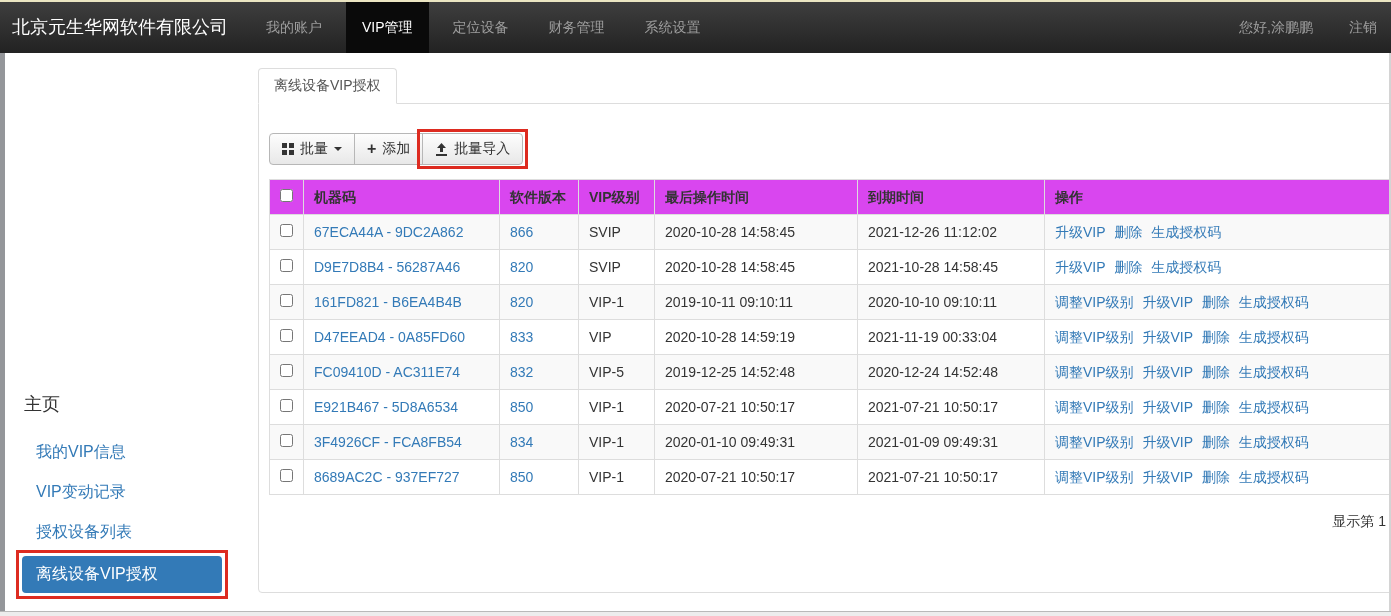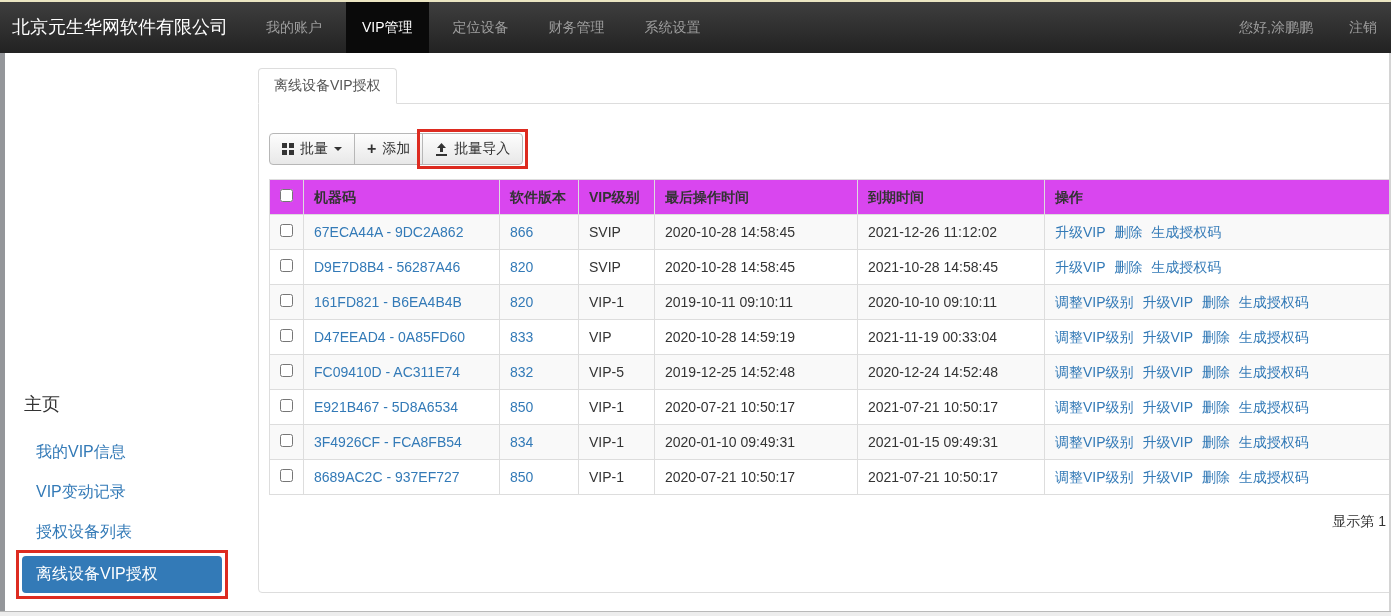--- a/index.html
+++ b/index.html
@@ -296,21 +296,21 @@
                   
                 </td>
               </tr>
 
               <tr>
                 <td class="chk"><input type="checkbox" style=""></td>
                 <td><a href="#">3F4926CF - FCA8FB54</a></td>
                 <td><a href="#">834</a></td>
                 <td>VIP-1</td>
                 <td>2020-01-10 09:49:31</td>
-                <td>2021-01-15 09:49:31</td>
+                <td>2021-01-09 09:49:31</td>
                 <td>
                   
                     <a href="#" class="action-link">调整VIP级别</a>
                   
                     <a href="#" class="action-link">升级VIP</a>
                   
                     <a href="#" class="action-link">删除</a>
                   
                     <a href="#" class="action-link">生成授权码</a>
                   

